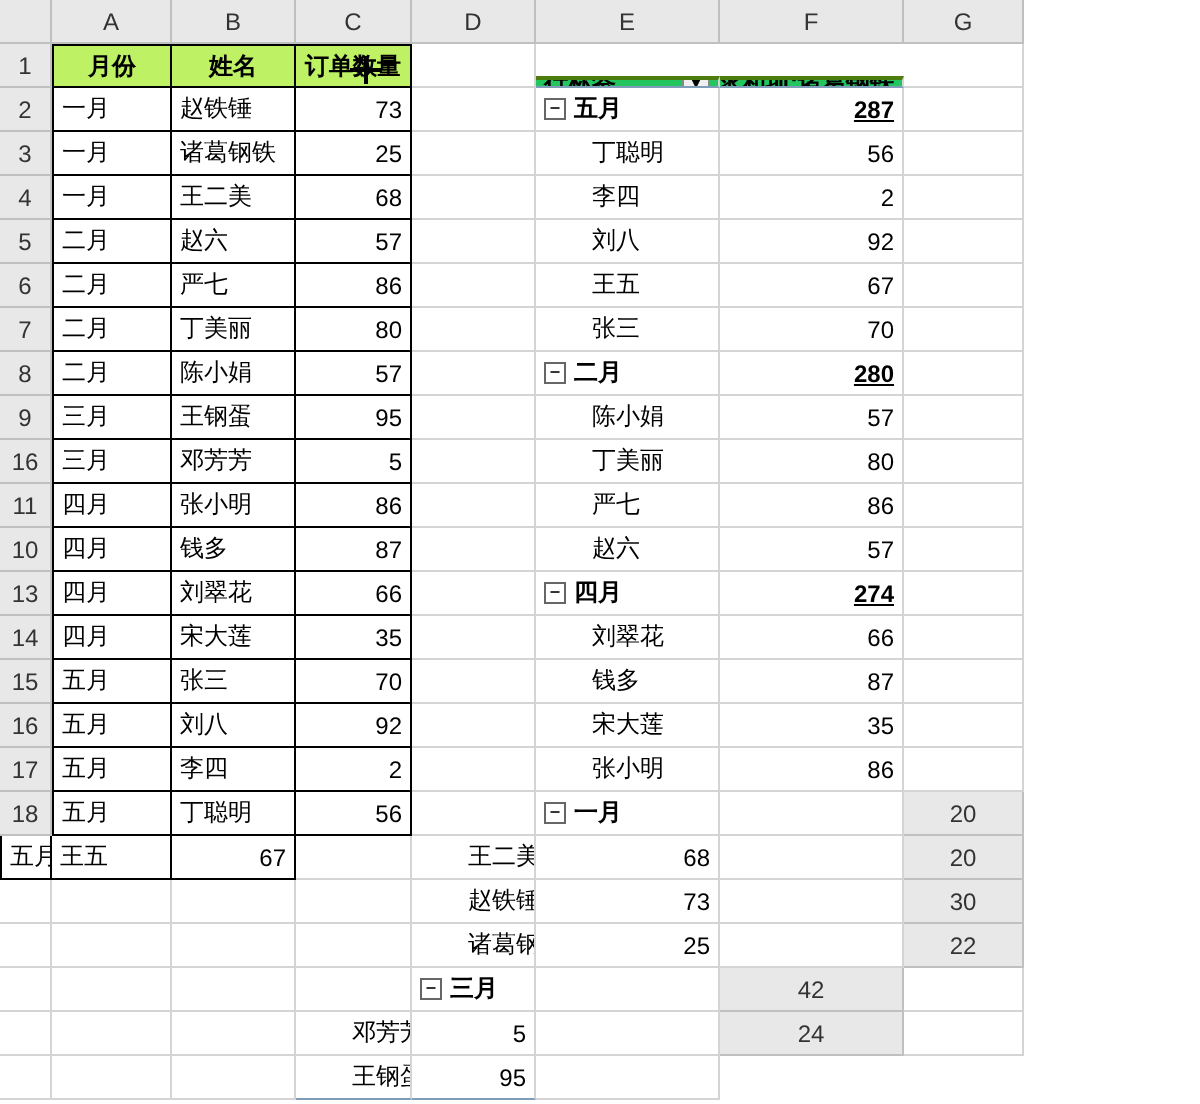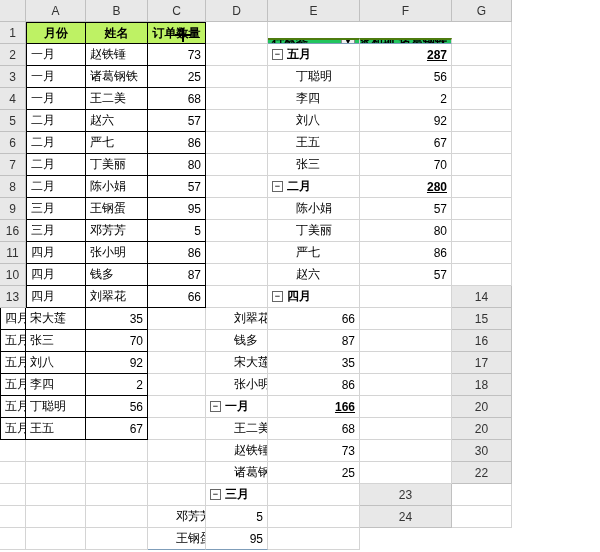--- a/index.html
+++ b/index.html
@@ -222,20 +222,21 @@
     <div class="cell"></div>
     <div class="rowhdr">13</div>
     <div class="cell dcell first">四月</div>
     <div class="cell dcell">刘翠花</div>
     <div class="cell dcell num">66</div>
     <div class="cell"></div>
     <div class="cell pgroup">
       <span class="expand">−</span>
       <span>四月</span>
     </div>
+    <div class="cell pval bold">274</div>
     <div class="cell"></div>
     <div class="rowhdr">14</div>
     <div class="cell dcell first">四月</div>
     <div class="cell dcell">宋大莲</div>
     <div class="cell dcell num">35</div>
     <div class="cell"></div>
     <div class="cell pchild">刘翠花</div>
     <div class="cell pval">66</div>
     <div class="cell"></div>
     <div class="rowhdr">15</div>
@@ -264,21 +265,20 @@
     <div class="cell"></div>
     <div class="rowhdr">18</div>
     <div class="cell dcell first">五月</div>
     <div class="cell dcell">丁聪明</div>
     <div class="cell dcell num">56</div>
     <div class="cell"></div>
     <div class="cell pgroup">
       <span class="expand">−</span>
       <span>一月</span>
     </div>
-    <div class="cell pval bold">166</div>
     <div class="cell"></div>
     <div class="rowhdr">20</div>
     <div class="cell dcell first">五月</div>
     <div class="cell dcell">王五</div>
     <div class="cell dcell num">67</div>
     <div class="cell"></div>
     <div class="cell pchild">王二美</div>
     <div class="cell pval">68</div>
     <div class="cell"></div>
     <div class="rowhdr">20</div>
@@ -300,21 +300,21 @@
     <div class="rowhdr">22</div>
     <div class="cell"></div>
     <div class="cell"></div>
     <div class="cell"></div>
     <div class="cell"></div>
     <div class="cell pgroup">
       <span class="expand">−</span>
       <span>三月</span>
     </div>
     <div class="cell"></div>
-    <div class="rowhdr">23</div>
+    <div class="rowhdr">42</div>
     <div class="cell"></div>
     <div class="cell"></div>
     <div class="cell"></div>
     <div class="cell"></div>
     <div class="cell pchild">邓芳芳</div>
     <div class="cell pval">5</div>
     <div class="cell"></div>
     <div class="rowhdr">24</div>
     <div class="cell"></div>
     <div class="cell"></div>

